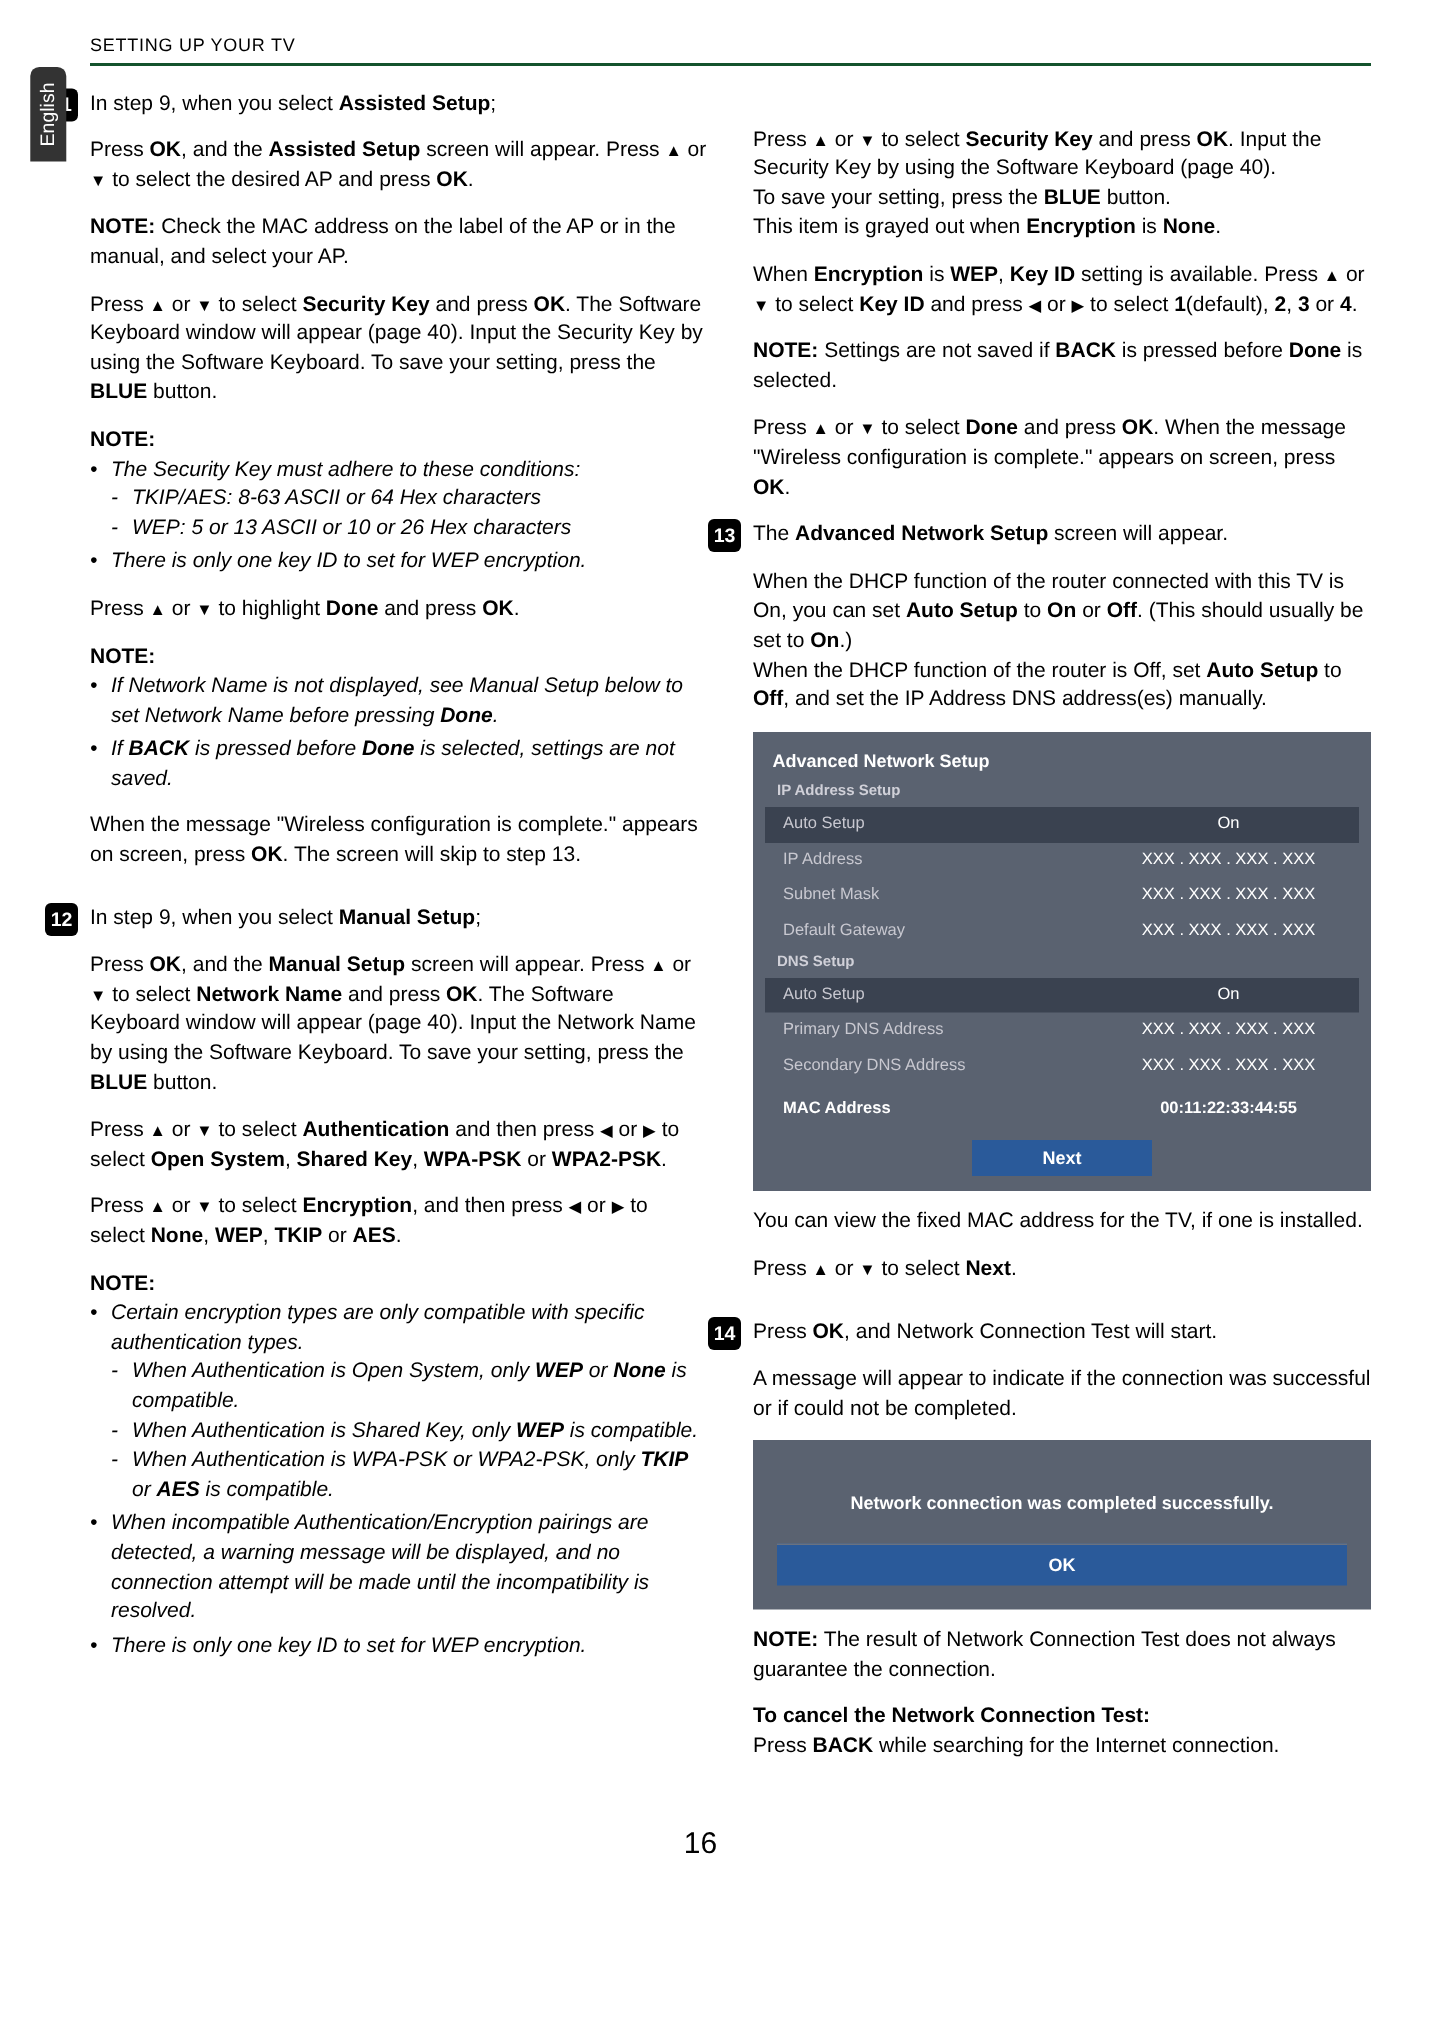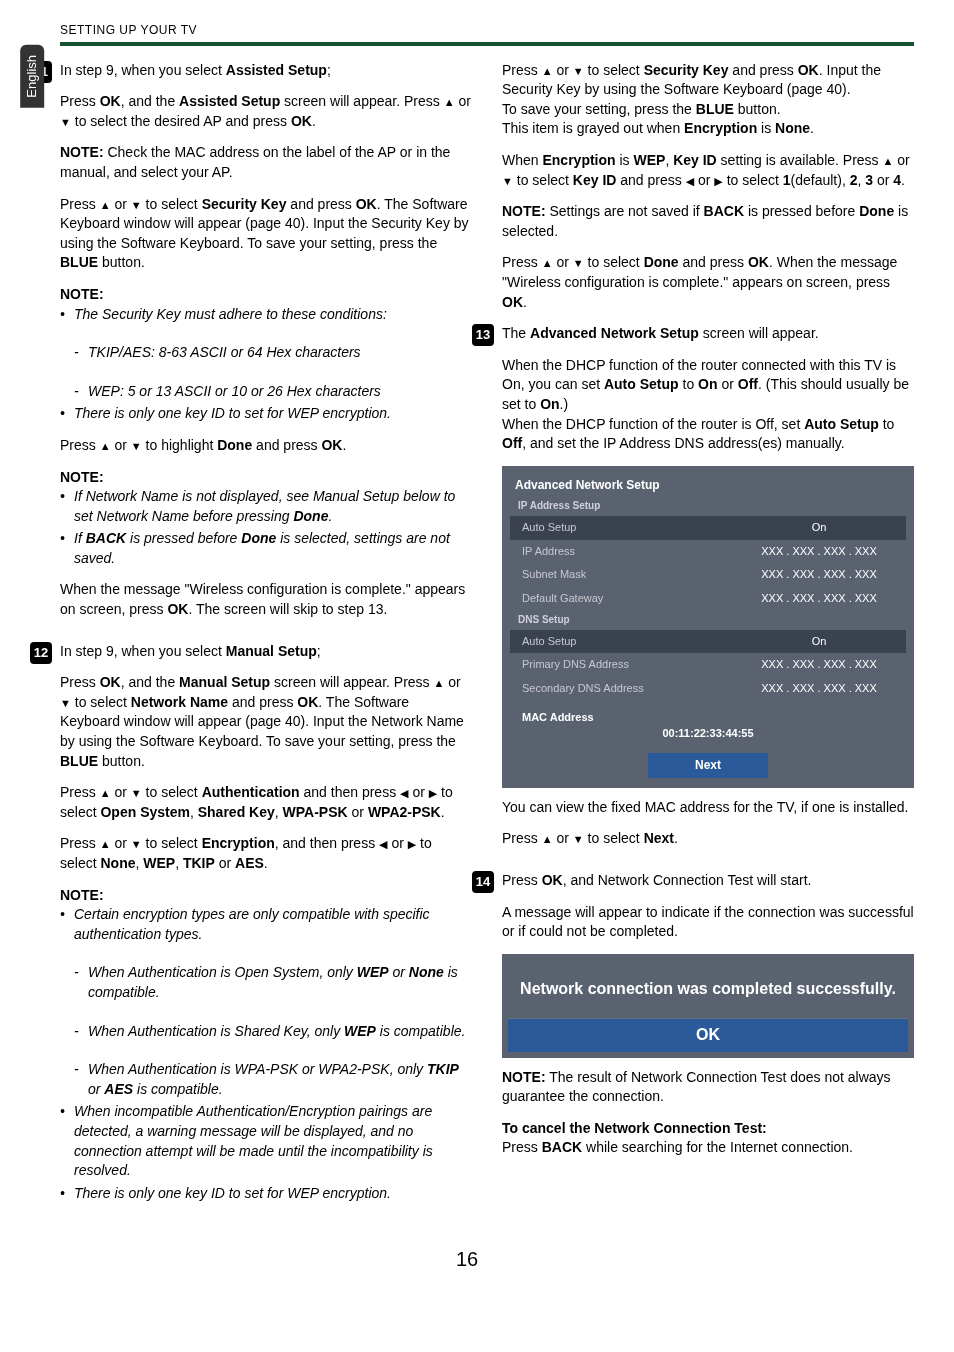--- a/index.html
+++ b/index.html
@@ -1,45 +1,45 @@
 <!DOCTYPE html>
 <html><head>
 <meta charset="utf-8">
 <style>
 * { margin: 0; padding: 0; box-sizing: border-box; }
 body { font-family: Arial, sans-serif; font-size: 14px; line-height: 1.4; color: #000; background: #fff; }
 .page { width: 954px; margin: 0 auto; padding: 20px 40px 20px 20px; position: relative; }
-.header-line { border-bottom: 4px solid #14532d; margin-bottom: 15px; padding-bottom: 2px; margin-left: 40px; }
+.header-line { border-bottom: 2px solid #14532d; margin-bottom: 15px; padding-bottom: 2px; margin-left: 40px; }
 .header-text { font-size: 12px; letter-spacing: 0.5px; }
 .lang-tab { position: absolute; left: 20px; top: 45px; background: #333; color: #fff; writing-mode: vertical-rl; transform: rotate(180deg); padding: 10px 3px; font-size: 13px; border-radius: 0 0 6px 6px; }
 .content { display: flex; gap: 30px; margin-left: 40px; }
 .col { flex: 1; }
 .step-marker { display: inline-block; width: 22px; height: 22px; background: #000; color: #fff; border-radius: 4px; text-align: center; line-height: 22px; font-weight: bold; font-size: 13px; margin-right: 8px; vertical-align: top; }
 .step-row { display: flex; align-items: flex-start; margin-bottom: 10px; }
 .step-row .step-marker { flex-shrink: 0; margin-left: -30px; }
 .step-text { flex: 1; }
 ul { list-style: none; margin-left: 0; font-style: italic; }
 ul li { position: relative; padding-left: 14px; margin-bottom: 3px; }
 ul li::before { content: "•"; position: absolute; left: 0; top: 0; }
-ul li .sub { padding-left: 14px; position: relative; margin-top: 19px; }
+ul li .sub { padding-left: 14px; position: relative; margin-top: 0; }
 ul li .sub::before { content: "-"; position: absolute; left: 0; }
 .arrow-up::before { content: "▲"; font-size: 11px; }
 .arrow-down::before { content: "▼"; font-size: 11px; }
 .arrow-left::before { content: "◀"; font-size: 11px; }
 .arrow-right::before { content: "▶"; font-size: 11px; }
 b { font-weight: bold; }
 .osd-box { background: #5a6270; color: #fff; padding: 8px; margin: 10px 0; font-size: 11px; }
 .osd-title { color: #fff; font-weight: bold; padding: 3px 5px; font-size: 12px; }
 .osd-section { color: #d0d0d8; padding: 3px 8px; font-weight: bold; font-size: 10px; }
 .osd-row { display: flex; padding: 4px 12px; }
 .osd-row.hl { background: #3a4250; }
 .osd-row .k { flex: 1; color: #c8c8d0; }
 .osd-row .v { color: #fff; text-align: center; min-width: 150px; }
 .osd-btn { background: #2a5a9a; color: #fff; text-align: center; padding: 4px; margin: 8px auto 2px; width: 120px; font-weight: bold; font-size: 12px; }
-.osd-box2 { background: #5a6270; color: #fff; padding: 6px; margin: 10px 0; font-size: 16px; }
+.osd-box2 { background: #5a6270; color: #fff; padding: 16px; margin: 10px 0; font-size: 12px; }
 .osd-msg { text-align: center; padding: 18px 10px; font-weight: bold; }
 .osd-ok { background: #2a5a9a; text-align: center; padding: 5px; font-weight: bold; border-top: 1px solid #6a7280; }
 .page-num { text-align: center; font-size: 20px; margin-top: 20px; }
 .block { margin-bottom: 12px; }
 </style>
 </head>
 <body>
 
 <div class="page">
   <div class="header-line"><span class="header-text">SETTING UP YOUR TV</span></div>
@@ -105,21 +105,21 @@
               </li>
               <li>When incompatible Authentication/Encryption pairings are detected, a warning message will be displayed, and no connection attempt will be made until the incompatibility is resolved.</li>
               <li>There is only one key ID to set for WEP encryption.</li>
             </ul>
           </div>
         </div>
       </div>
     </div>
 
     <div class="col">
-      <div style="margin-left:0;">
+      <div style="margin-left:0;margin-top:24px;">
         <div class="block"><span>Press </span><span class="arrow-up"></span><span> or </span><span class="arrow-down"></span><span> to select </span><b>Security Key</b><span> and press </span><b>OK</b><span>. Input the Security Key by using the Software Keyboard (page 40).</span><br><span>To save your setting, press the </span><b>BLUE</b><span> button.</span><br><span>This item is grayed out when </span><b>Encryption</b><span> is </span><b>None</b><span>.</span></div>
 
         <div class="block"><span>When </span><b>Encryption</b><span> is </span><b>WEP</b><span>, </span><b>Key ID</b><span> setting is available. Press </span><span class="arrow-up"></span><span> or </span><span class="arrow-down"></span><span> to select </span><b>Key ID</b><span> and press </span><span class="arrow-left"></span><span> or </span><span class="arrow-right"></span><span> to select </span><b>1</b><span>(default), </span><b>2</b><span>, </span><b>3</b><span> or </span><b>4</b><span>.</span></div>
 
         <div class="block"><b>NOTE:</b><span> Settings are not saved if </span><b>BACK</b><span> is pressed before </span><b>Done</b><span> is selected.</span></div>
 
         <div class="block"><span>Press </span><span class="arrow-up"></span><span> or </span><span class="arrow-down"></span><span> to select </span><b>Done</b><span> and press </span><b>OK</b><span>. When the message "Wireless configuration is complete." appears on screen, press </span><b>OK</b><span>.</span></div>
       </div>
 
       <div class="step-row">
@@ -154,21 +154,21 @@
                 <span class="v">On</span>
               </div>
             <div class="osd-row">
                 <span class="k">Primary DNS Address</span>
                 <span class="v">XXX . XXX . XXX . XXX</span>
               </div>
             <div class="osd-row">
                 <span class="k">Secondary DNS Address</span>
                 <span class="v">XXX . XXX . XXX . XXX</span>
               </div>
-            <div class="osd-row" style="margin-top:6px;flex-direction:column;">
+            <div class="osd-row" style="margin-top:6px;">
                 <span class="k" style="color:#fff;font-weight:bold;">MAC Address</span>
                 <span class="v" style="font-weight:bold;">00:11:22:33:44:55</span>
               </div>
             <div class="osd-btn">Next</div>
           </div>
 
           <div class="block">You can view the fixed MAC address for the TV, if one is installed.</div>
           <div class="block"><span>Press </span><span class="arrow-up"></span><span> or </span><span class="arrow-down"></span><span> to select </span><b>Next</b><span>.</span></div>
         </div>
       </div>

